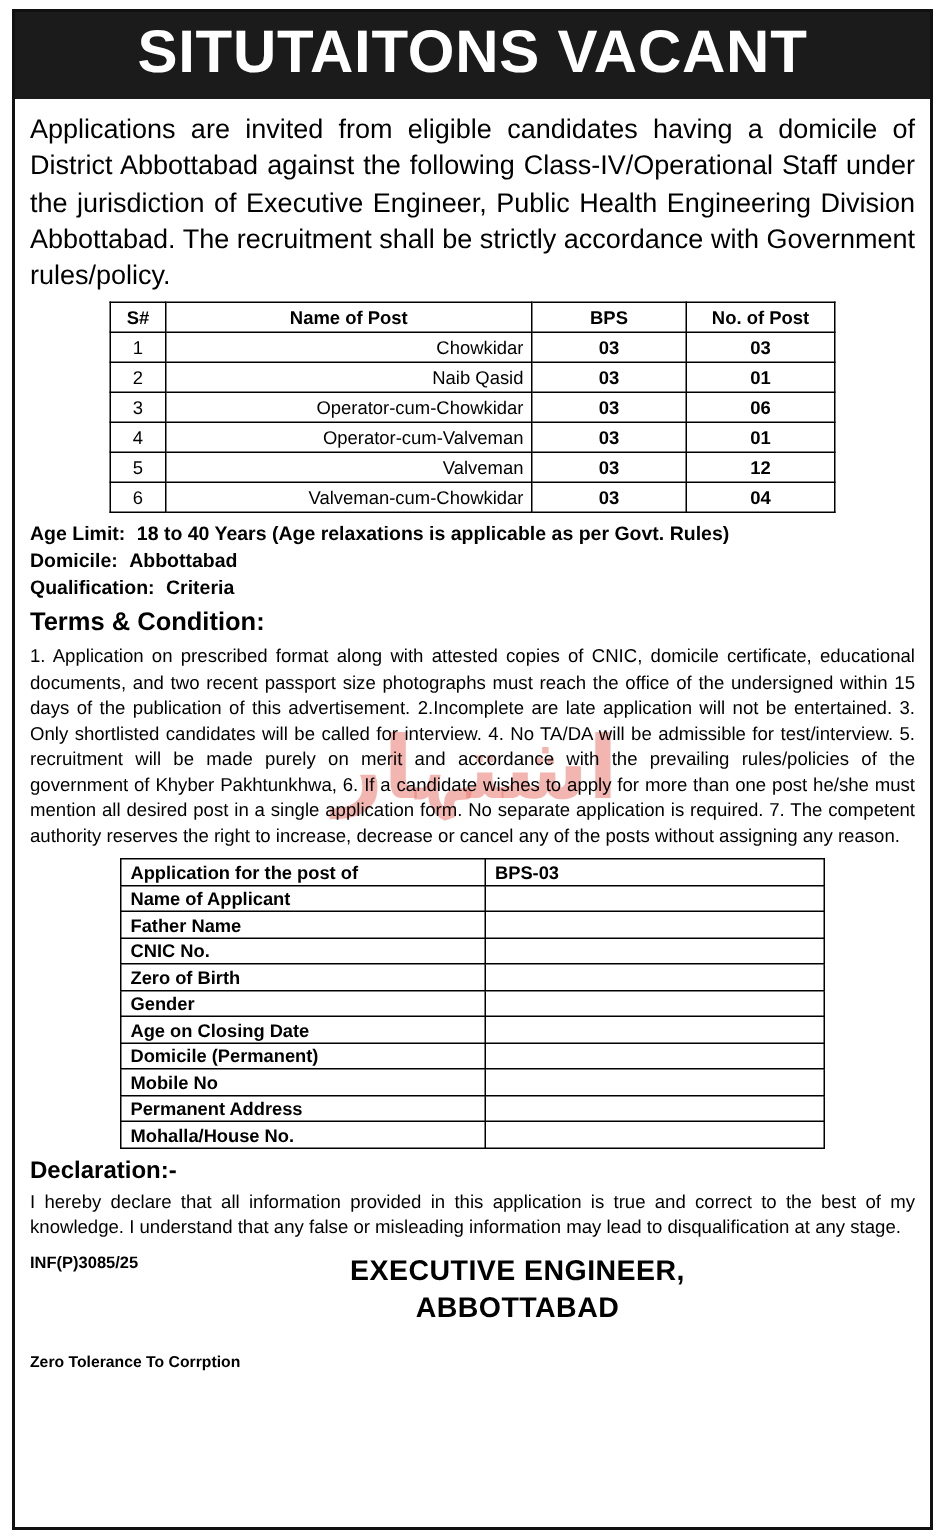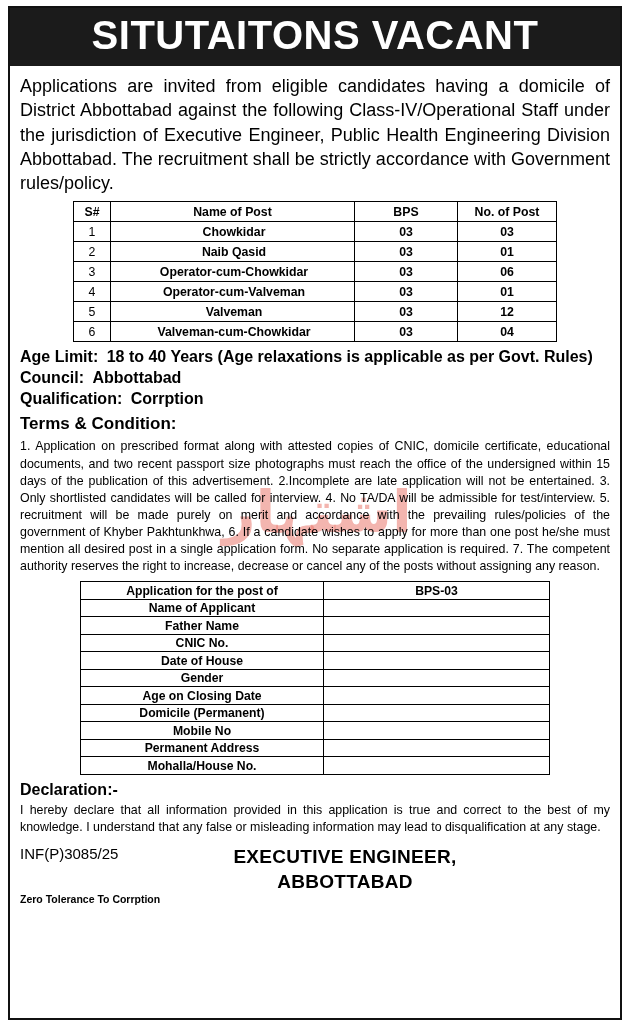--- a/index.html
+++ b/index.html
@@ -61,34 +61,34 @@
     border: 1px solid #000000;
     font-size: 12.3px;
     padding: 1px 5px;
     height: 17px;
   }
   table.posts th {
     font-weight: bold;
     text-align: center;
   }
   table.posts td.sn { text-align: center; width: 26px; }
-  table.posts td.post { text-align: center; padding-left: 8px; font-weight: bold; }
+  table.posts td.post { text-align: right; padding-left: 8px; font-weight: normal; }
   table.posts td.bps { text-align: center; width: 92px; font-weight: bold; }
   table.posts td.nop { text-align: center; width: 88px; font-weight: bold; }
   table.posts th.c-sn { width: 26px; }
   table.posts th.c-bps { width: 92px; }
   table.posts th.c-nop { width: 88px; }
 
   h2.section {
     font-size: 17px;
     font-weight: bold;
     margin: 6px 0 4px 0;
   }
   .crit-line {
-    font-size: 16px;
+    font-size: 13px;
     font-weight: bold;
     margin: 3px 0;
   }
   .crit-line .lab { display: inline-block; }
   .crit-line .val { font-weight: bold; margin-left: 4px; }
 
   .terms {
     font-size: 12.4px;
     line-height: 1.38;
     text-align: justify;
@@ -105,22 +105,22 @@
     z-index: 2;
     background: transparent;
   }
   table.appform td {
     border: 1px solid #000000;
     font-size: 12.2px;
     height: 16.5px;
     padding: 0 6px;
     font-weight: bold;
   }
-  table.appform td.lbl { width: 230px; text-align: center; }
-  table.appform td.val { text-align: center; }
+  table.appform td.lbl { width: 230px; text-align: left; }
+  table.appform td.val { text-align: left; }
 
   h3.decl {
     font-size: 16px;
     font-weight: bold;
     margin: 6px 0 3px 0;
   }
   p.decl-text {
     font-size: 12.4px;
     line-height: 1.35;
     text-align: justify;
@@ -129,27 +129,27 @@
 
   .footer {
     position: relative;
     padding: 2px 10px 4px 10px;
     min-height: 76px;
   }
   .footer .inf {
     position: absolute;
     left: 10px;
     top: 2px;
-    font-size: 15px;
-    font-weight: normal;
+    font-size: 11px;
+    font-weight: bold;
   }
   .footer .zero {
     position: absolute;
     left: 10px;
-    bottom: 20px;
+    bottom: 2px;
     font-size: 10.5px;
     font-weight: bold;
   }
   .footer .auth {
     text-align: center;
     padding-left: 60px;
   }
   .footer .auth div {
     font-size: 19px;
     font-weight: bold;
@@ -232,26 +232,26 @@
             <td class="nop">04</td>
           </tr>
         </tbody>
       </table>
 
       <div class="crit-line">
         <span class="lab">Age Limit:</span>
         <span class="val">18 to 40 Years (Age relaxations is applicable as per Govt. Rules)</span>
       </div>
       <div class="crit-line">
-        <span class="lab">Council:</span>
+        <span class="lab">Domicile:</span>
         <span class="val">Abbottabad</span>
       </div>
       <div class="crit-line">
         <span class="lab">Qualification:</span>
-        <span class="val">Corrption</span>
+        <span class="val">Criteria</span>
       </div>
 
       <h2 class="section">Terms &amp; Condition:</h2>
       <p class="terms">1. Application on prescribed format along with attested copies of CNIC, domicile certificate, educational documents, and two recent passport size photographs must reach the office of the undersigned within 15 days of the publication of this advertisement. 2.Incomplete are late application will not be entertained. 3. Only shortlisted candidates will be called for interview. 4. No TA/DA will be admissible for test/interview. 5. recruitment will be made purely on merit and accordance with the prevailing rules/policies of the government of Khyber Pakhtunkhwa, 6. If a candidate wishes to apply for more than one post he/she must mention all desired post in a single application form. No separate application is required. 7. The competent authority reserves the right to increase, decrease or cancel any of the posts without assigning any reason.</p>
 
       <table class="appform">
         <tbody>
           <tr>
             <td class="lbl">Application for the post of</td>
             <td class="val">BPS-03</td>
@@ -262,21 +262,21 @@
           </tr>
           <tr>
             <td class="lbl">Father Name</td>
             <td class="val"></td>
           </tr>
           <tr>
             <td class="lbl">CNIC No.</td>
             <td class="val"></td>
           </tr>
           <tr>
-            <td class="lbl">Date of House</td>
+            <td class="lbl">Zero of Birth</td>
             <td class="val"></td>
           </tr>
           <tr>
             <td class="lbl">Gender</td>
             <td class="val"></td>
           </tr>
           <tr>
             <td class="lbl">Age on Closing Date</td>
             <td class="val"></td>
           </tr>

